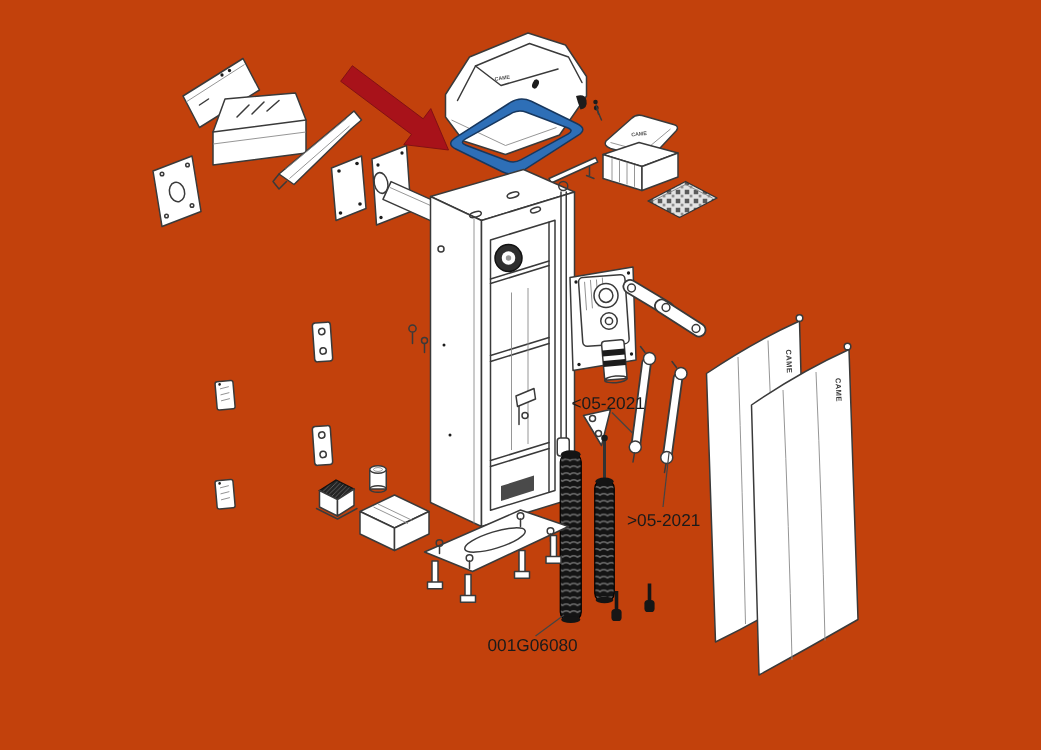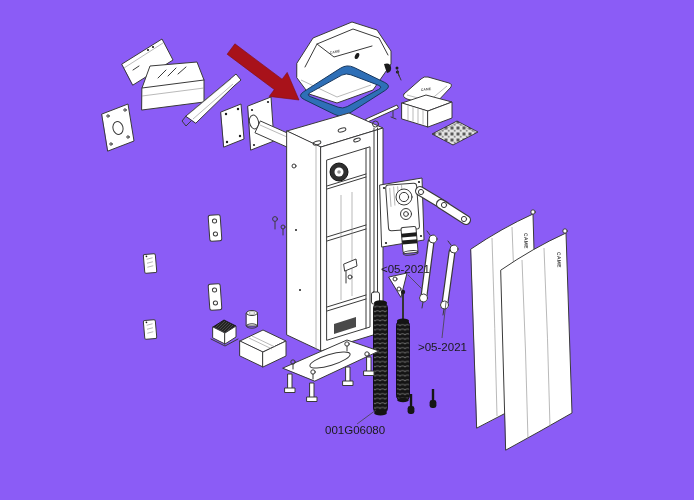--- a/index.html
+++ b/index.html
@@ -1,16 +1,16 @@
 <!DOCTYPE html>
 <html><head>
 <meta charset="utf-8">
 <style>
   html,body{margin:0;padding:0;background:#fff;}
-  .stage{position:relative;width:694px;height:500px;background:#8b5cf6;overflow:hidden;}
+  .stage{position:relative;width:694px;height:500px;background:#c2410c;overflow:hidden;}
   svg{position:absolute;left:0;top:0;}
   .part{fill:#ffffff;stroke:#3a3a3a;stroke-width:1;stroke-linejoin:round;stroke-linecap:round;}
   .ln{fill:none;stroke:#3a3a3a;stroke-width:1;stroke-linejoin:round;stroke-linecap:round;}
   .thin{fill:none;stroke:#8a8a8a;stroke-width:.6;}
   .dark{fill:#1c1c1c;stroke:none;}
   .arrow{fill:#a8121a;stroke:#7d0e13;stroke-width:.6;}
   .gasket{fill:#2e6fb7;stroke:#17375e;stroke-width:1;fill-rule:evenodd;}
   .lbl{font-family:"Liberation Sans",sans-serif;font-size:11.5px;fill:#1a1a1a;}
   .logo{font-family:"Liberation Sans",sans-serif;font-weight:bold;font-size:5px;fill:#3a3a3a;letter-spacing:.3px;}
   .logo-sm{font-family:"Liberation Sans",sans-serif;font-weight:bold;font-size:3.5px;fill:#555;}

